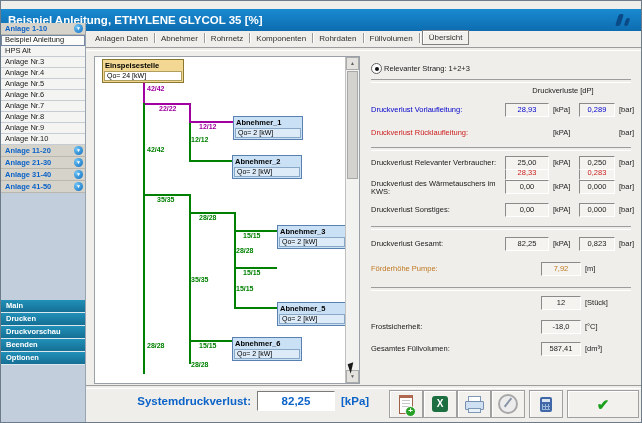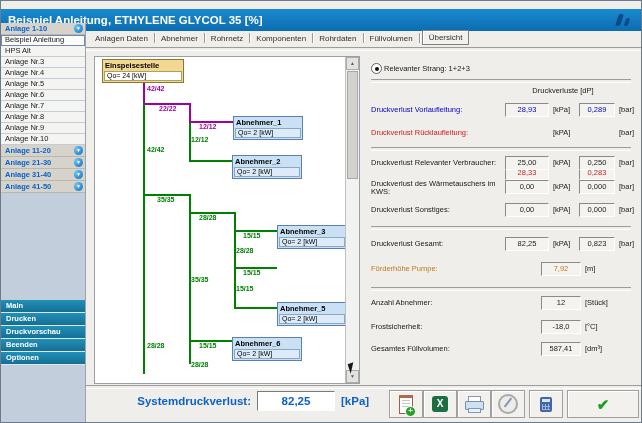--- a/index.html
+++ b/index.html
@@ -273,21 +273,20 @@
       <div class="fld" style="left:208px;width:34px">0,823</div>
       <div class="unit" style="left:248px">[bar]</div>
     </div>
     <div class="prow" style="top:206px">
       <div class="plabel c-orange">Förderhöhe Pumpe:</div>
       <div class="fld v-orange" style="left:170px;width:38px">7,92</div>
       <div class="unit" style="left:214px">[m]</div>
     </div>
     <div class="etch" style="top:231px"></div>
     <div class="prow" style="top:240px">
-      <div class="plabel">Anzahl Abnehmer:</div>
       <div class="fld" style="left:170px;width:38px">12</div>
       <div class="unit" style="left:214px">[Stück]</div>
     </div>
     <div class="prow" style="top:264px">
       <div class="plabel">Frostsicherheit:</div>
       <div class="fld" style="left:170px;width:38px">-18,0</div>
       <div class="unit" style="left:214px">[°C]</div>
     </div>
     <div class="prow" style="top:286px">
       <div class="plabel">Gesamtes Füllvolumen:</div>

